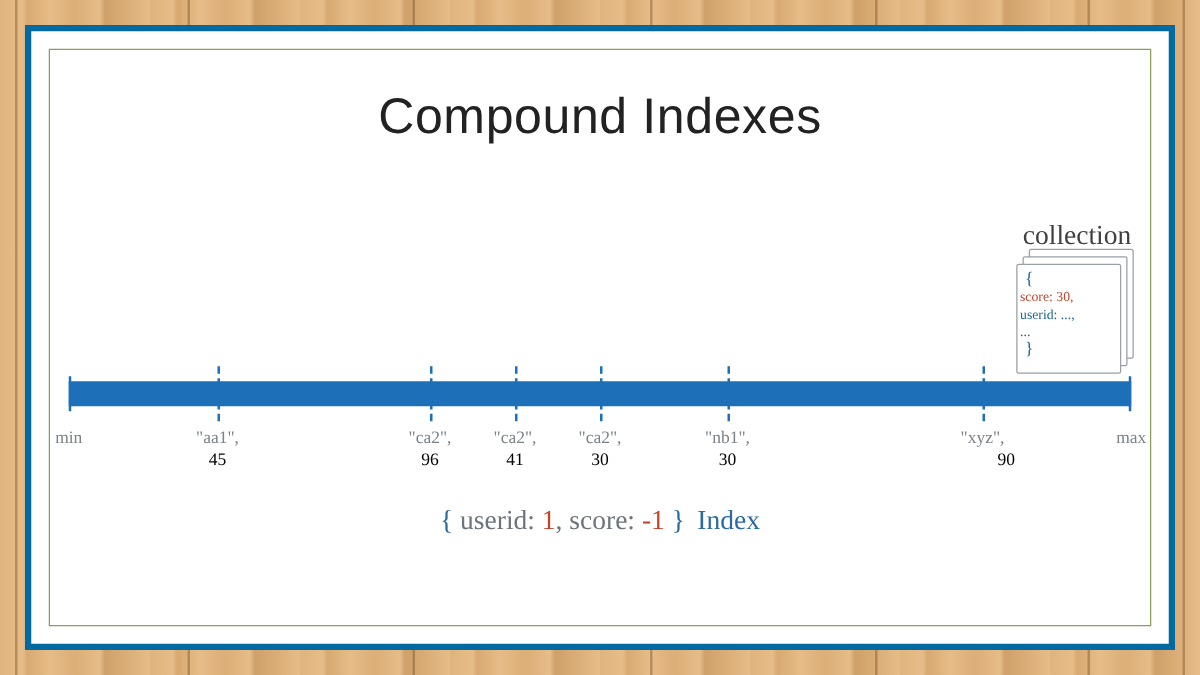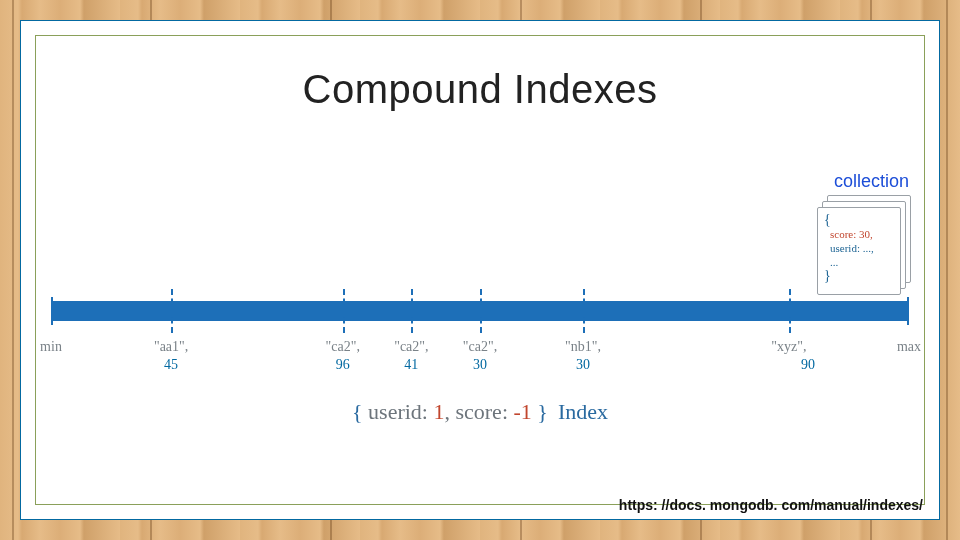--- a/index.html
+++ b/index.html
@@ -7,48 +7,48 @@
   .wood{
     position:absolute;inset:0;
     background:
      repeating-linear-gradient(90deg,
        #e0b47e 0px,#e6bc88 18px,#d8a972 22px,#e6bc88 40px,
        #dcae78 60px,#e6bc88 80px,#cfa069 84px,#e6bc88 120px);
   }
   .plank-line{position:absolute;top:0;bottom:0;width:2px;background:rgba(96,58,20,.35);}
   .slide{
     position:absolute;left:20px;top:20px;right:20px;bottom:20px;
-    background:#fff;border:1px solid #0369a1;
+    background:#fff;border:5px solid #0369a1;
   }
   .inner-frame{
     position:absolute;left:14px;top:14px;right:14px;bottom:14px;
     border:1px solid #8aa05a;
   }
   .title{
     position:absolute;left:0;right:0;top:46px;text-align:center;
     font-size:40px;color:#222;font-weight:400;letter-spacing:0.5px;
   }
   
   .diagram{position:absolute;left:30px;right:30px;top:160px;height:260px;}
   
-  .coll-label{position:absolute;right:0;top:-10px;color:#1d4ed8;font-family:Liberation Sans, sans-serif;font-size:18px;}
+  .coll-label{position:absolute;right:0;top:-10px;color:#404040;font-family:Liberation Serif, serif;font-size:22px;}
   .docstack{position:absolute;right:0;top:14px;width:92px;height:98px;}
   .doc{position:absolute;width:82px;height:86px;border:1px solid #9aa0a6;background:#fff;border-radius:2px;}
   .doc.d3{left:10px;top:0;}
   .doc.d2{left:5px;top:6px;}
   .doc.d1{left:0;top:12px;}
   .doc .brace{position:absolute;left:6px;color:#206695;font-family:Georgia,serif;font-size:14px;}
-  .doc .line{position:absolute;left:12px;color:#206695;font-family:Georgia,serif;font-size:11px;white-space:nowrap;}
+  .doc .line{position:absolute;left:2px;color:#206695;font-family:Georgia,serif;font-size:11px;white-space:nowrap;}
   .doc .score{color:#c1462e;}
   
   .bar{position:absolute;left:0;right:0;top:120px;height:20px;background:#1d6fb8;}
   .tick{position:absolute;top:108px;height:44px;border-left:2px dashed #1d6fb8;}
   .endtick{position:absolute;top:116px;height:28px;border-left:2px solid #1d6fb8;}
   .lbl1{position:absolute;top:158px;color:#7a8288;font-family:Georgia,serif;font-size:14px;text-align:center;transform:translateX(-50%);white-space:nowrap;}
-  .lbl2{position:absolute;top:176px;color:#0369a1;font-family:Georgia,serif;font-size:14px;text-align:center;transform:translateX(-50%);}
+  .lbl2{position:absolute;top:176px;color:#000000;font-family:Georgia,serif;font-size:14px;text-align:center;transform:translateX(-50%);}
   .endlbl{position:absolute;top:158px;color:#7a8288;font-family:Georgia,serif;font-size:14px;transform:translateX(-50%);text-align:right;}
   
   .spec{position:absolute;left:0;right:0;top:218px;text-align:center;font-family:Georgia,'Times New Roman',serif;font-size:22px;}
   .spec .brace{color:#2a6aa0;}
   .spec .field{color:#6d757c;}
   .spec .num{color:#c1462e;}
   .spec .comma{color:#6d757c;}
   .spec .word{color:#2a6aa0;margin-left:10px;}
   .url{
     position:absolute;right:16px;bottom:6px;font-size:14px;color:#111;font-weight:700;
@@ -113,14 +113,13 @@
         <div class="lbl1" style="left: 86%;">"xyz",</div>
         <div class="lbl2" style="left: 86%; margin-left: 19px;">90</div>
       </div>
 
     <div class="spec">
       <span class="brace">{</span><span class="field"> userid:</span><span class="num"> 1</span><span class="comma">,</span><span class="field"> score:</span><span class="num"> -1 </span><span class="brace">}</span><span class="word">Index</span>
     </div>
 
   </div>
 
-  <div class="url">https: //docs. mongodb. com/manual/indexes/</div>
 </div>
 
 </body></html>

